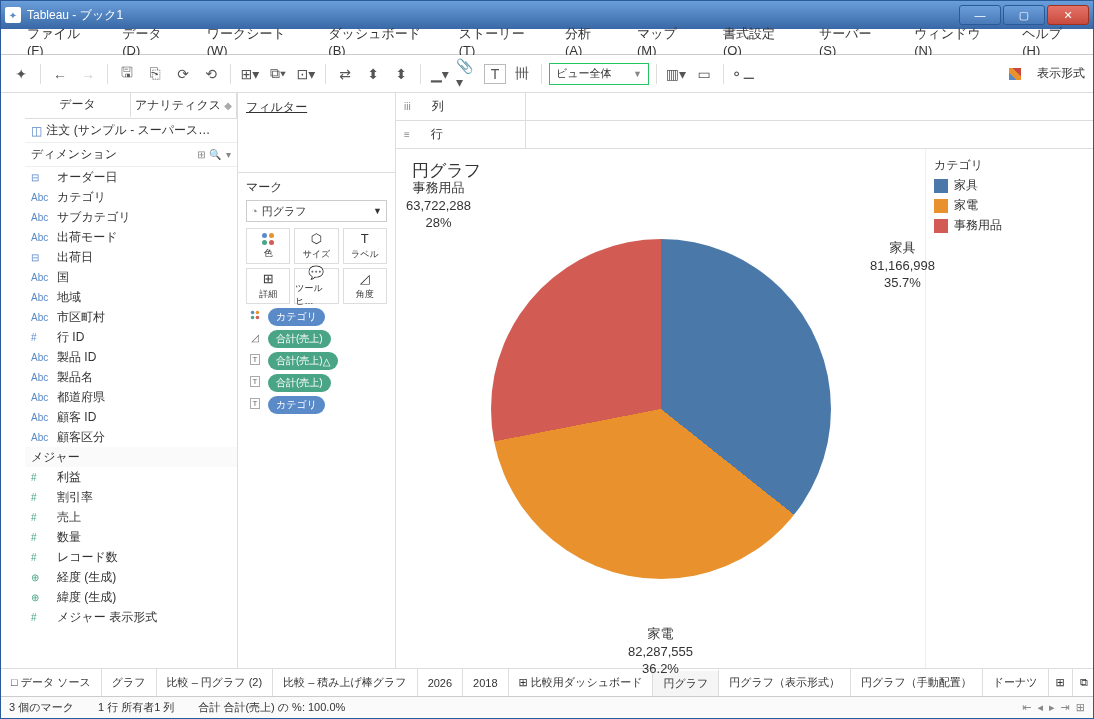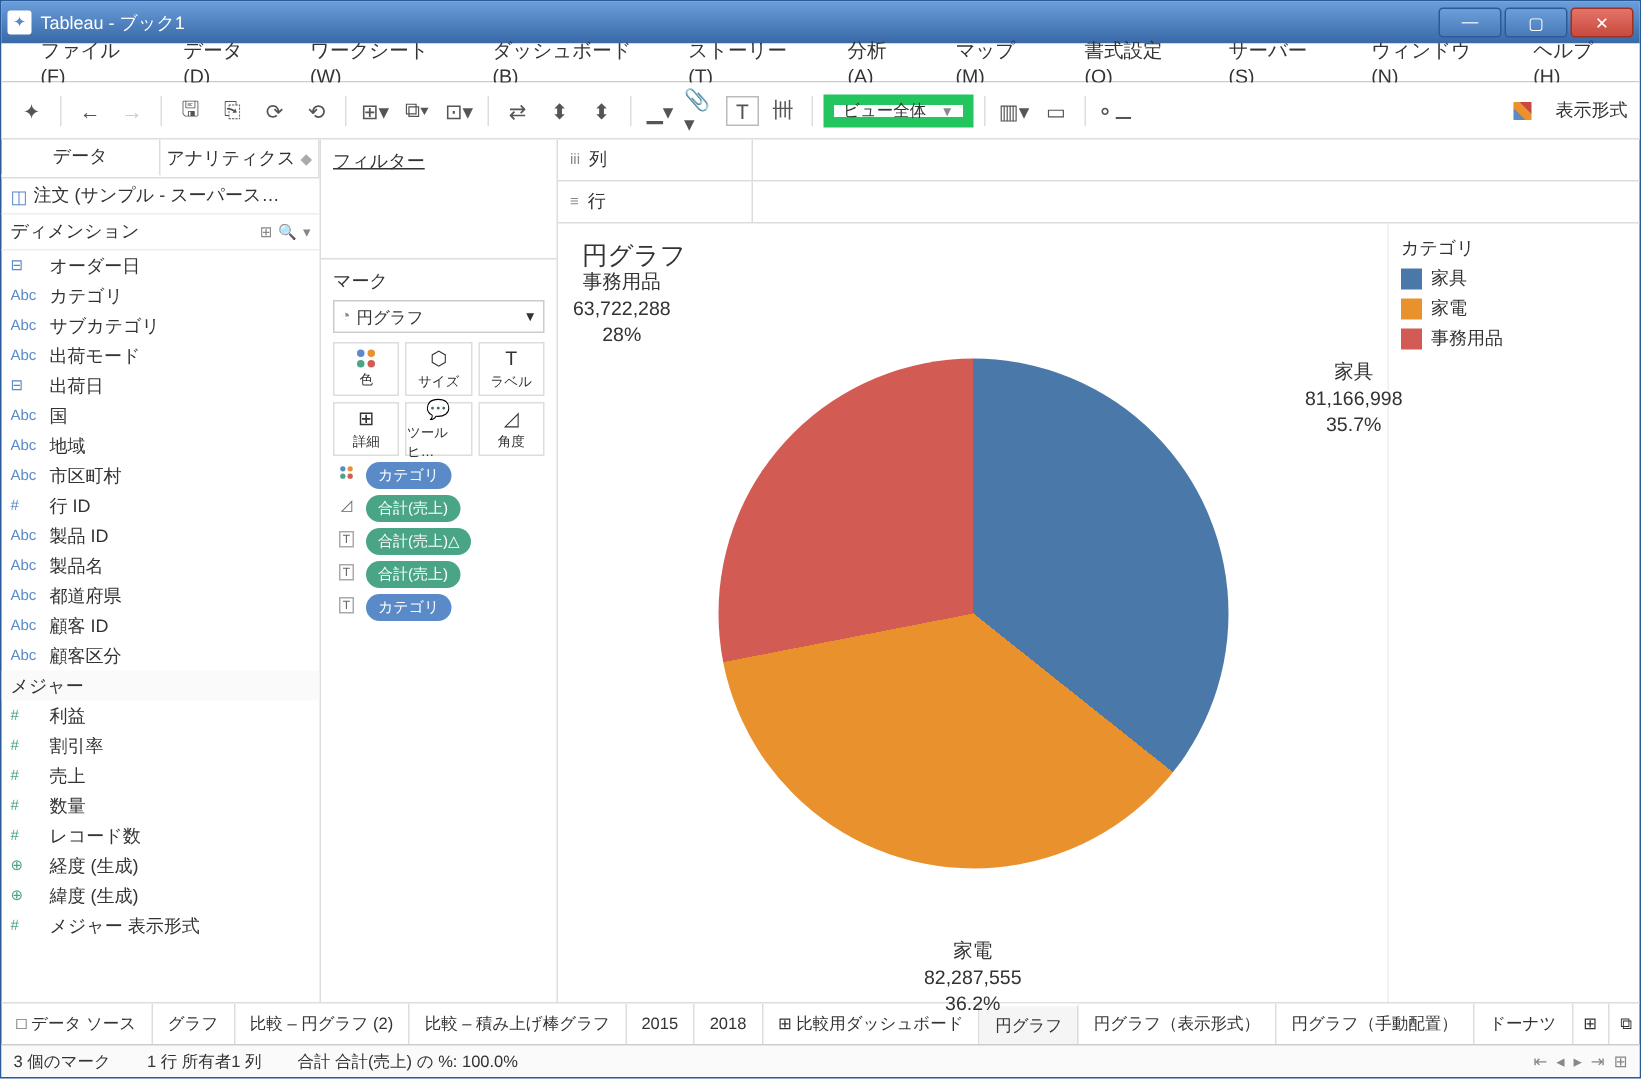--- a/index.html
+++ b/index.html
@@ -9,25 +9,25 @@
 .titlebar .logo { width:16px; height:16px; background:#fff; border-radius:2px; margin-right:6px; display:flex; align-items:center; justify-content:center; font-size:10px; color:#5a8ac8; }
 .winbtns { margin-left:auto; display:flex; }
 .winbtn { width:42px; height:20px; background:linear-gradient(#6a9edb,#4a7ab8); border:1px solid #2a5a9a; border-radius:3px; margin-left:2px; display:flex; align-items:center; justify-content:center; color:#fff; font-size:11px; }
 .winbtn.close { background:linear-gradient(#e57368,#c84a3e); border-color:#a03020; }
 .menubar { height:26px; background:#fff; border-bottom:1px solid #ccc; display:flex; align-items:center; padding:0 6px; font-size:13px; }
 .menubar span { margin-right:14px; cursor:default;margin-left:20px; }
 .menubar span u { text-decoration:underline; }
 .toolbar { height:38px; background:#fff; border-bottom:1px solid #ddd; display:flex; align-items:center; padding:0 8px; gap:4px; }
 .tbbtn { width:24px; height:24px; display:flex; align-items:center; justify-content:center; color:#555; font-size:14px; cursor:pointer; }
 .tbsep { width:1px; height:20px; background:#ddd; margin:0 3px; }
-.tbdd { height:22px; border:7px solid #22c55e; padding:0 6px; display:flex; align-items:center; font-size:11px; min-width:100px; }
+.tbdd { height:22px; border:1px solid #22c55e; padding:0 6px; display:flex; align-items:center; font-size:11px; min-width:100px; }
 .tbdd .caret { margin-left:auto; font-size:9px; color:#888; }
 .showme { margin-left:auto; display:flex; align-items:center; gap:16px; color:#333; font-size:12px; }
 .showme-icon { display:inline-block; width:12px; height:12px; background:linear-gradient(45deg,#5a8ac8 33%,#e8912d 33%,#e8912d 66%,#c84a3e 66%); }
-.main { flex:1; display:flex; min-height:0; }
+.main { flex:1; display:flex; min-height:0;margin-left:24px; }
 .leftcol { width:213px; border-right:1px solid #ddd; display:flex; flex-direction:column; }
 .lefttabs { height:26px; display:flex; border-bottom:1px solid #ddd; }
 .lefttab { flex:1; display:flex; align-items:center; justify-content:center; font-size:12px; border-right:1px solid #ddd; }
 .lefttab.active { border-bottom:2px solid #fff; font-weight:500; }
 .dataset { height:24px; display:flex; align-items:center; padding:0 6px; font-size:12px; border-bottom:1px solid #eee; }
 .dimhdr { height:24px; padding:0 6px; display:flex; align-items:center; font-size:12px; border-bottom:1px solid #eee; }
 .dimhdr .r { margin-left:auto; display:flex; gap:4px; font-size:10px; color:#888; }
 .fieldlist { flex:1; overflow-y:auto; position:relative; }
 .field { height:20px; display:flex; align-items:center; padding:0 6px; font-size:12px; gap:4px; }
 .fico { width:22px; font-size:10px; color:#5a8ac8; }
@@ -44,21 +44,21 @@
 .markbtn { height:36px; border:1px solid #ddd; display:flex; flex-direction:column; align-items:center; justify-content:center; font-size:9px; gap:2px; }
 .markbtn .i { font-size:13px; }
 .pill { height:18px; border-radius:9px; color:#fff; font-size:10px; display:flex; align-items:center; padding:0 8px; margin-top:4px; }
 .pill.blue { background:#5a8ac8; }
 .pill.green { background:#4aa586; }
 .pillrow { display:flex; align-items:center; gap:4px; }
 .pillico { width:18px; display:flex; justify-content:center; font-size:10px; color:#666; }
 .pill .r { margin-left:auto; }
 .viewcol { flex:1; display:flex; flex-direction:column; min-width:0; }
 .shelf { height:28px; border-bottom:1px solid #ddd; display:flex; align-items:center; }
-.shelflbl { width:130px; padding:0 8px; display:flex; align-items:center; gap:6px; border-right:1px solid #ddd; height:100%; font-size:12px; }
+.shelflbl { width:130px; padding:0 8px; display:flex; align-items:center; gap:21px; border-right:1px solid #ddd; height:100%; font-size:12px; }
 .shelflbl .i { font-size:10px; color:#888; }
 .viz { flex:1; display:flex; position:relative; }
 .viztitle { position:absolute; top:10px; left:16px; font-size:17px; font-weight:500; }
 .piewrap { flex:1; display:flex; align-items:center; justify-content:center; position:relative; }
 .pie { width:340px; height:340px; border-radius:50%; position:relative; }
 .pielbl { position:absolute; text-align:center; font-size:13px; font-weight:500; line-height:1.35; white-space:nowrap; }
 .legend { width:168px; border-left:1px solid #eee; padding:8px; font-size:12px; }
 .legenditem { display:flex; align-items:center; gap:6px; margin-top:3px; font-size:12px; }
 .leg-sw { width:14px; height:14px; }
 .sheettabs { height:28px; border-top:1px solid #ddd; display:flex; align-items:center; overflow:hidden;text-align:right; }
@@ -364,21 +364,21 @@
         </div>
       </div>
     </div>
   </div>
 
   <div class="sheettabs" id="sheettabs">
       <div class="stab">□ データ ソース</div>
       <div class="stab">グラフ</div>
       <div class="stab">比較 – 円グラフ (2)</div>
       <div class="stab">比較 – 積み上げ棒グラフ</div>
-      <div class="stab">2015</div>
+      <div class="stab">2026</div>
       <div class="stab">2018</div>
       <div class="stab">⊞ 比較用ダッシュボード</div>
       <div class="stab active">円グラフ</div>
       <div class="stab">円グラフ（表示形式）</div>
       <div class="stab">円グラフ（手動配置）</div>
       <div class="stab">ドーナツ</div>
       <div class="stab" style="min-width: 24px; padding: 0px 4px; justify-content: center;">⊞</div>
       <div class="stab" style="min-width: 24px; padding: 0px 4px; justify-content: center;">⧉</div>
     </div>
   <div class="statusbar">

